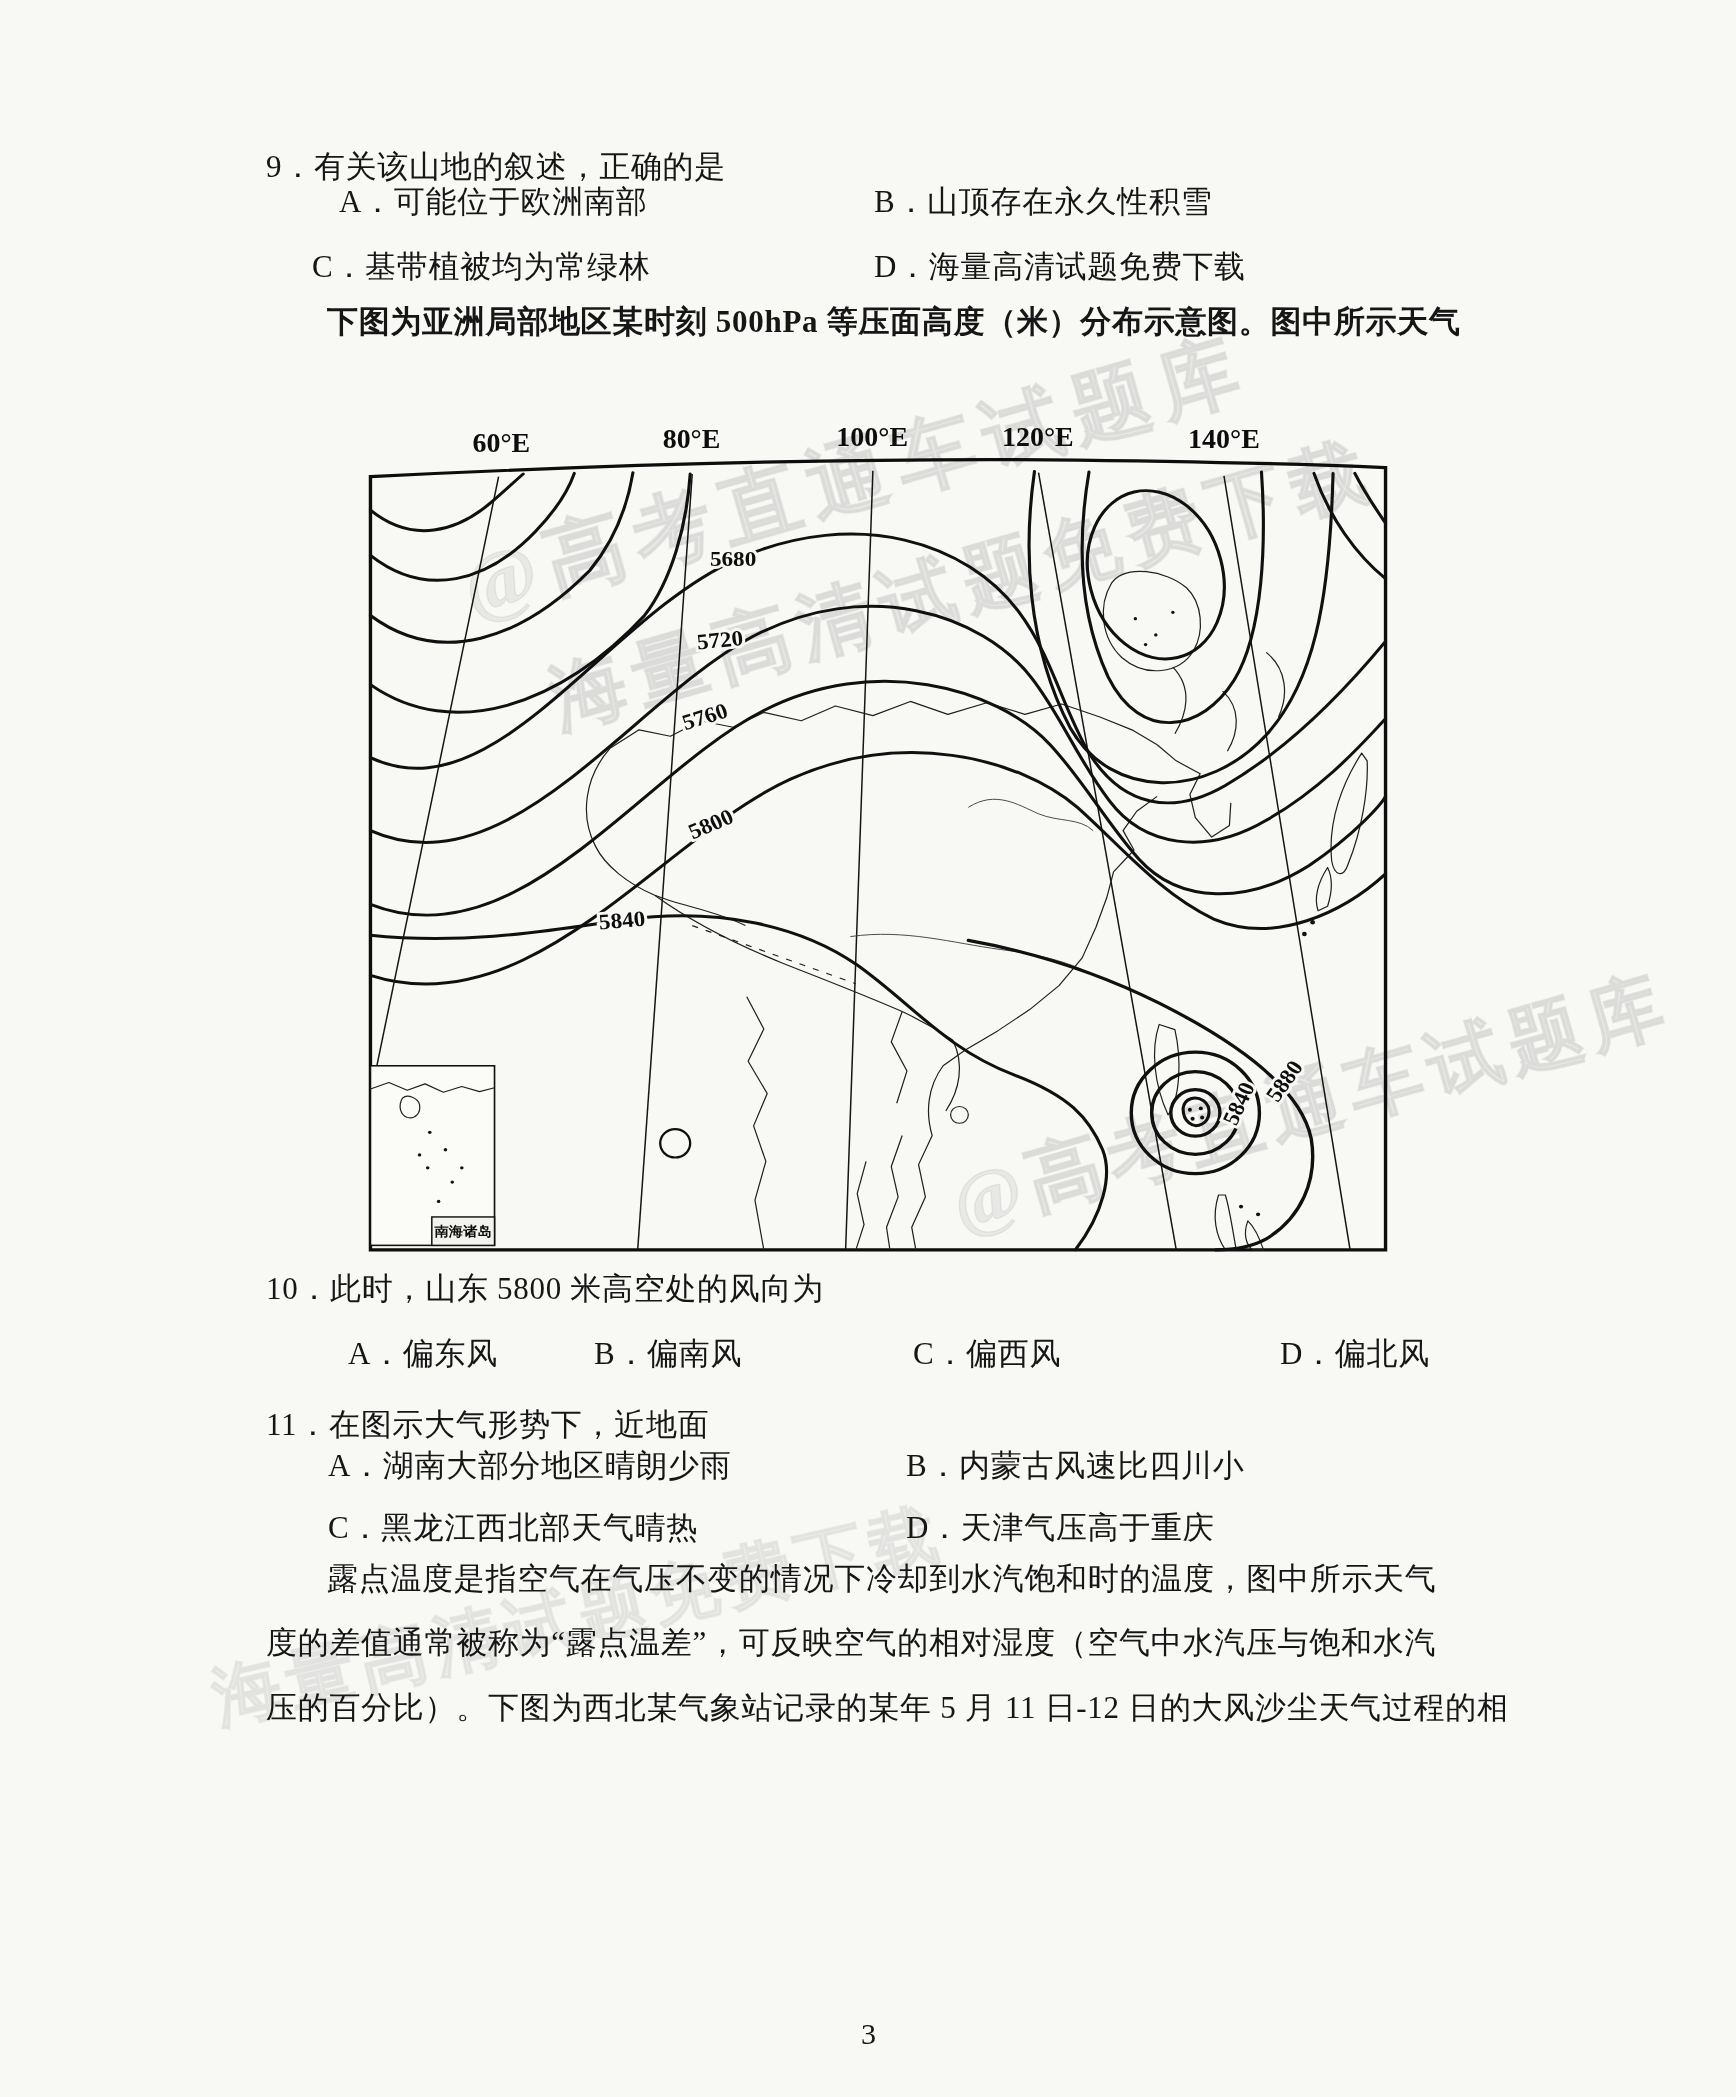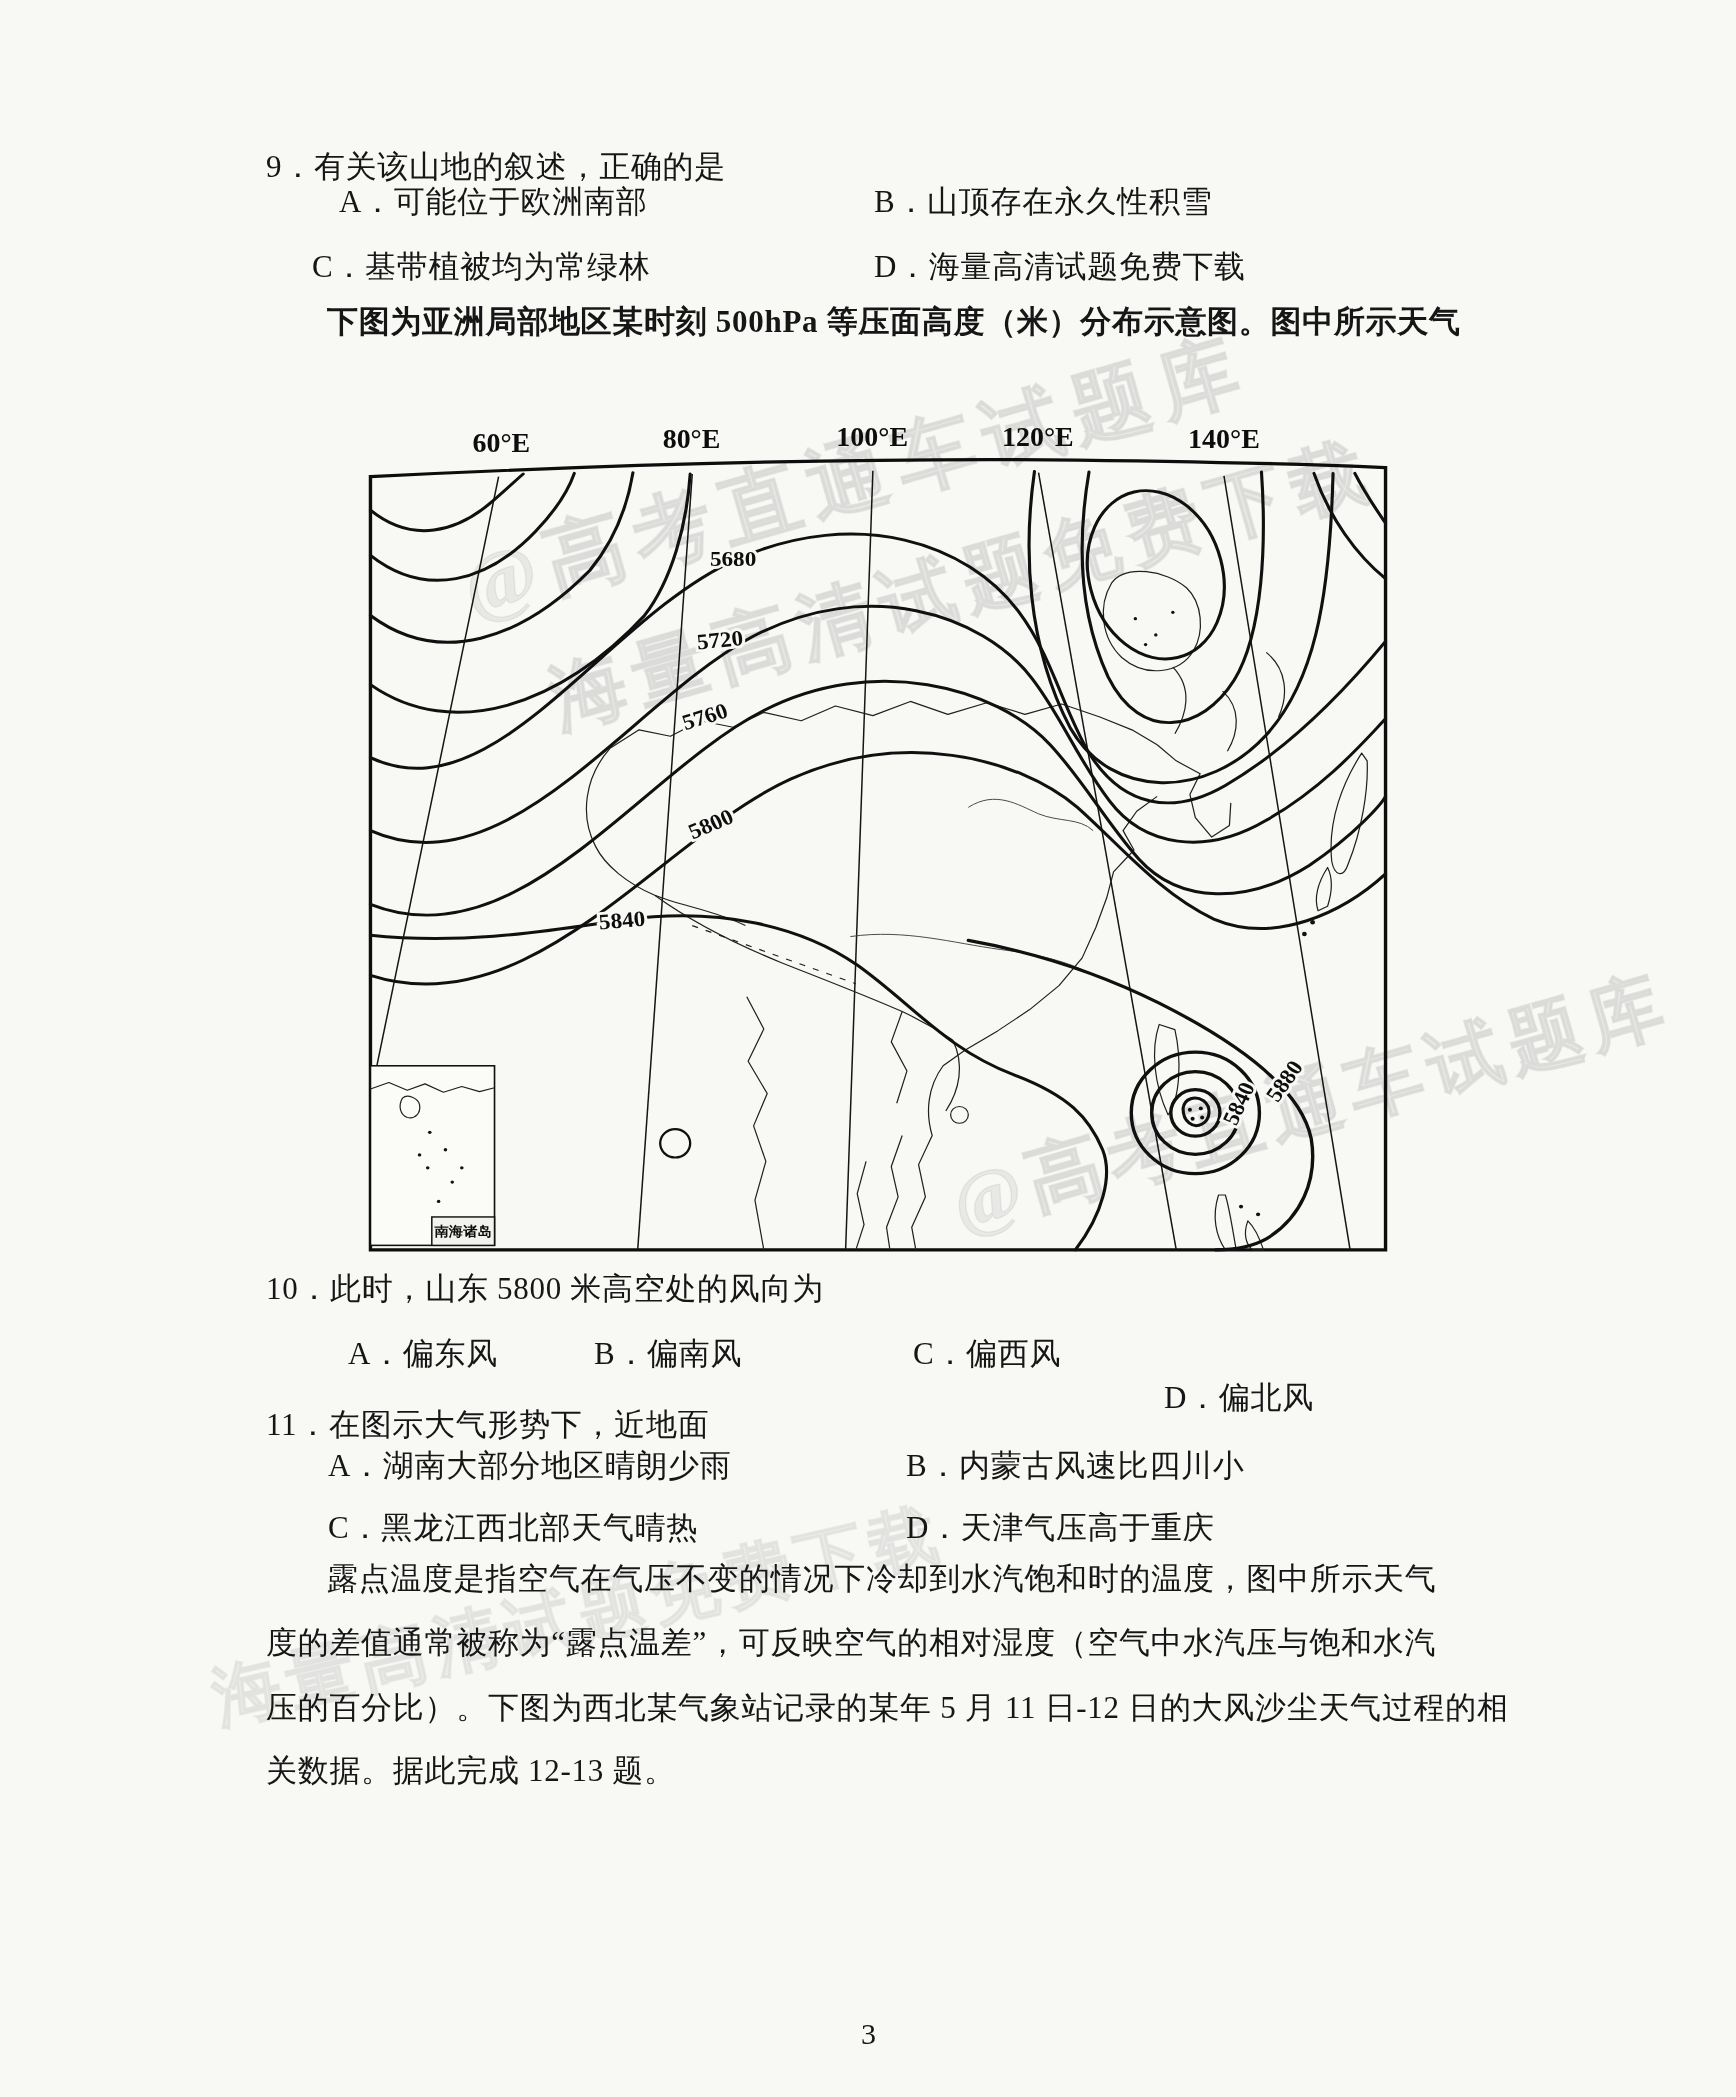--- a/index.html
+++ b/index.html
@@ -137,29 +137,28 @@
     <text class="clab" x="512" y="648" text-anchor="middle" transform="rotate(-24 512 648)">5800</text>
     <text class="clab" x="378" y="798" text-anchor="middle" transform="rotate(-5 378 798)">5840</text>
     <text class="clab" x="1358" y="1042" text-anchor="middle" transform="rotate(-56 1358 1042)">5880</text>
     <text class="clab" x="1292" y="1075" text-anchor="middle" transform="rotate(-66 1292 1075)">5840</text>
   </svg>
 
   <div class="line" style="left:266px;top:1268px;">10．此时，山东 5800 米高空处的风向为</div>
   <div class="line" style="left:328px;top:1333px;margin-left:20px;">A．偏东风</div>
   <div class="line" style="left:594px;top:1333px;">B．偏南风</div>
   <div class="line" style="left:913px;top:1333px;">C．偏西风</div>
-  <div class="line" style="left:1164px;top:1333px;margin-top:44px;">D．偏北风</div>
+  <div class="line" style="left:1280px;top:1333px;">D．偏北风</div>
 
   <div class="line" style="left:266px;top:1404px;">11．在图示大气形势下，近地面</div>
   <div class="line" style="left:328px;top:1445px;">A．湖南大部分地区晴朗少雨</div>
   <div class="line" style="left:906px;top:1445px;">B．内蒙古风速比四川小</div>
   <div class="line" style="left:328px;top:1507px;">C．黑龙江西北部天气晴热</div>
   <div class="line" style="left:906px;top:1507px;">D．天津气压高于重庆</div>
 
   <div class="line" style="left:327px;top:1558px;">露点温度是指空气在气压不变的情况下冷却到水汽饱和时的温度，图中所示天气</div>
   <div class="line" style="left:266px;top:1622px;">度的差值通常被称为“露点温差”，可反映空气的相对湿度（空气中水汽压与饱和水汽</div>
   <div class="line" style="left:266px;top:1687px;">压的百分比）。下图为西北某气象站记录的某年 5 月 11 日-12 日的大风沙尘天气过程的相</div>
-  <div class="line" style="left:266px;top:1750px;">关数据。据此完成 12-13 题。</div>
 
   <div class="pagenum" style="top:2017px;">3</div>
 
 </div>
 
 
 </body></html>

